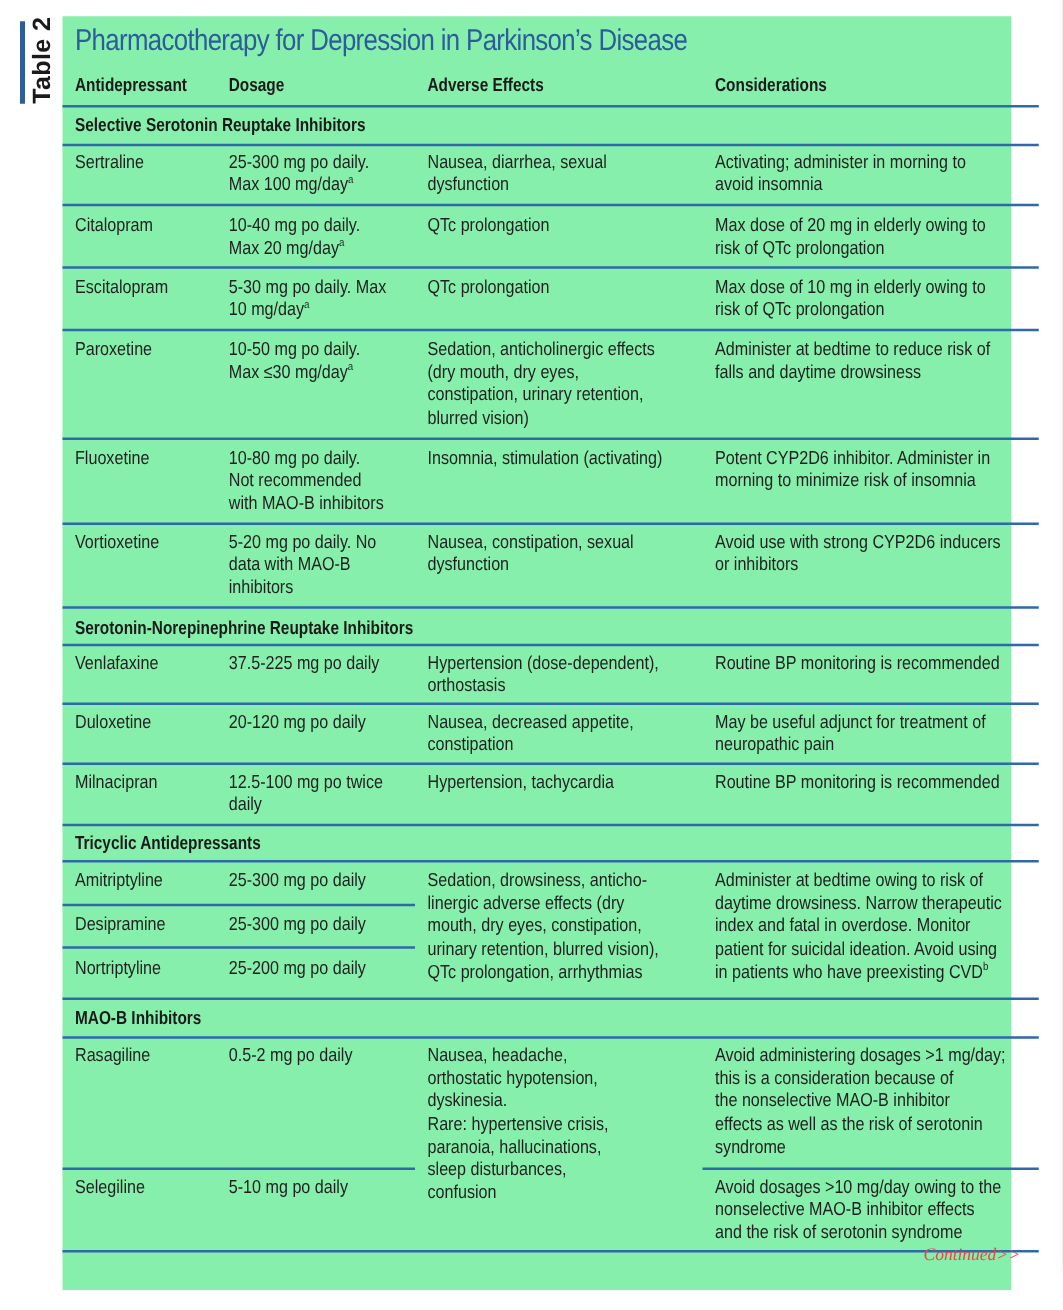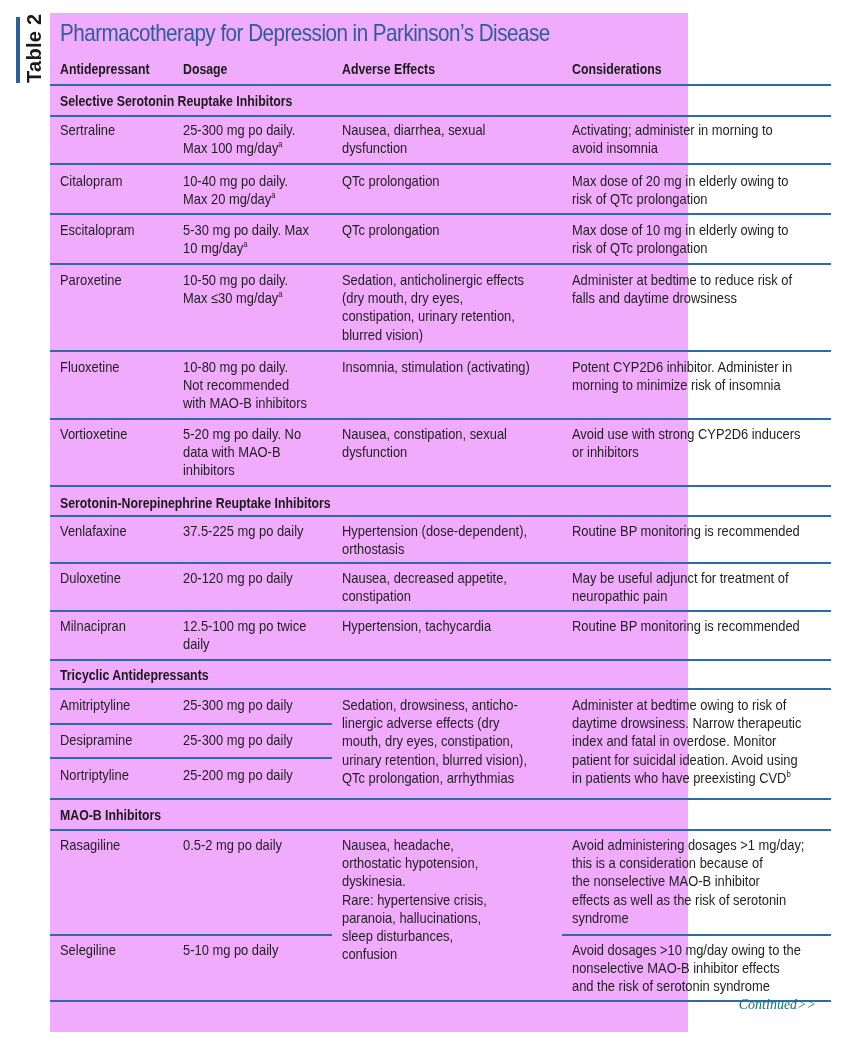--- a/index.html
+++ b/index.html
@@ -3,37 +3,37 @@
 <meta charset="utf-8">
 <style>
   html, body { margin: 0; padding: 0; background: #ffffff; }
   body { width: 850px; height: 1048px; position: relative; overflow: hidden;
          font-family: "Liberation Sans", "DejaVu Sans", sans-serif; }
   .side-label { position: absolute; left: 16px; top: 17px; width: 26px; height: 66px; }
   .side-bar { position: absolute; left: 0; top: 0; width: 4px; height: 66px; background: #2f5d9a; }
   .side-text { position: absolute; left: 30px; top: 0; transform-origin: 0 0; transform: rotate(-90deg) translate(-66px, -24px);
                width: 66px; height: 24px; font-size: 20px; font-weight: bold; color: #1a1a1a; line-height: 24px;
                white-space: nowrap; letter-spacing: 0.3px; }
-  .panel { position: absolute; left: 50px; top: 13px; width: 638px; height: 1019px; background: #f0abfc; }
+  .panel { position: absolute; left: 50px; top: 13px; width: 759px; height: 1019px; background: #86efac; }
   .title { position: absolute; left: 10px; top: 4px; font-size: 24px; color: #2c5c9a; letter-spacing: -0.6px;
            transform: scaleX(0.86); transform-origin: 0 0; white-space: nowrap; line-height: 32px; }
   .hdr { position: absolute; top: 46px; font-size: 15px; font-weight: bold; color: #1a1a1a;
          transform: scaleX(0.82); transform-origin: 0 0; white-space: nowrap; line-height: 20px; }
   .line { position: absolute; height: 2px; background: #2f6aa8; }
   .section { position: absolute; left: 10px; font-size: 15px; font-weight: bold; color: #1a1a1a;
              transform: scaleX(0.82); transform-origin: 0 0; white-space: nowrap; line-height: 20px; }
   .cell { position: absolute; font-size: 15px; color: #1f1f1f; line-height: 18.2px;
           transform: scaleX(0.86); transform-origin: 0 0; white-space: pre-line; }
   .c1 { left: 10px; width: 140px; }
   .c2 { left: 133px; width: 175px; }
   .c3 { left: 292px; width: 260px; }
   .c4 { left: 522px; width: 300px; }
   sup { font-size: 9px; line-height: 0; vertical-align: 6px; }
   .continued { position: absolute; right: 14px; top: 997px; font-family: "Liberation Serif", "DejaVu Serif", serif;
-               font-style: italic; font-size: 14px; color: #0f766e; }
+               font-style: italic; font-size: 14px; color: #ef4444; }
 </style>
 </head>
 <body>
 
 <div class="side-label">
   <div class="side-bar"></div>
   <div class="side-text">Table 2</div>
 </div>
 
 <div class="panel">

